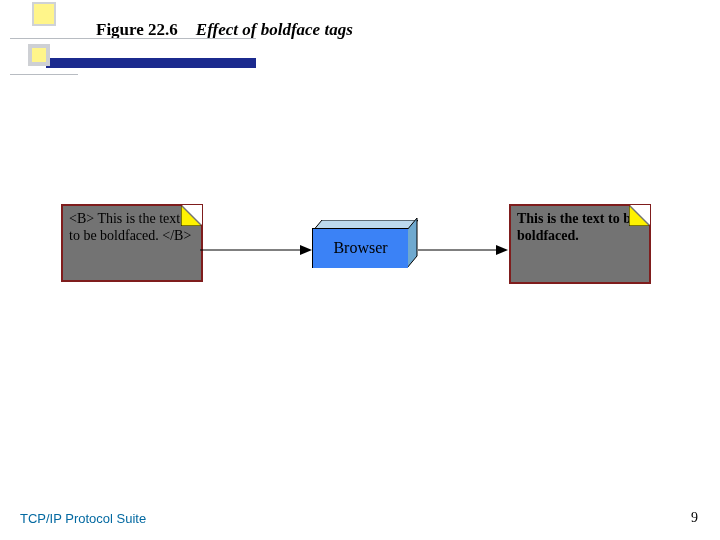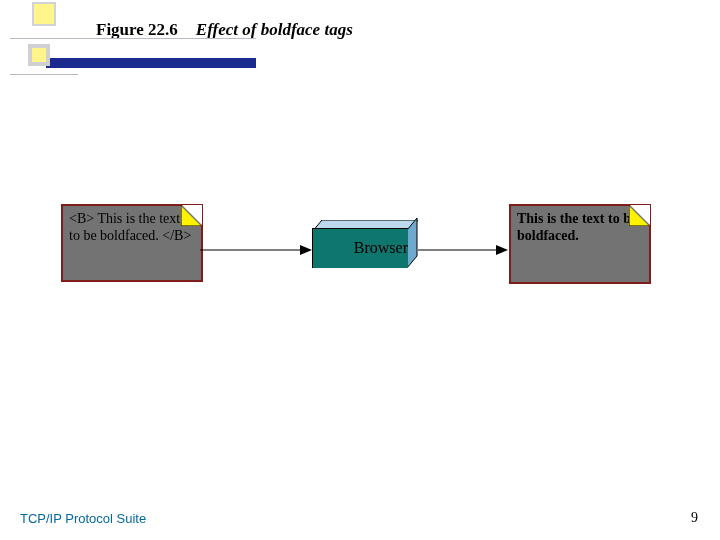--- a/index.html
+++ b/index.html
@@ -127,25 +127,25 @@
   .note-right .note-text { font-weight: bold; }
 
   .note-left .tag-open, .note-left .tag-close { font-weight: normal; }
 
   .browser-box {
     position: absolute;
     left: 312px;
     top: 228px;
     width: 96px;
     height: 40px;
-    background: #0f766e;
+    background: #3b82f6;
     border-top: 1px solid #000;
     border-left: 1px solid #000;
     box-sizing: border-box;
-    text-align: right;
+    text-align: center;
     line-height: 38px;
     font-size: 16px;
   }
   .browser-top {
     position: absolute;
     left: 312px;
     top: 218px;
     width: 106px;
     height: 12px;
   }

